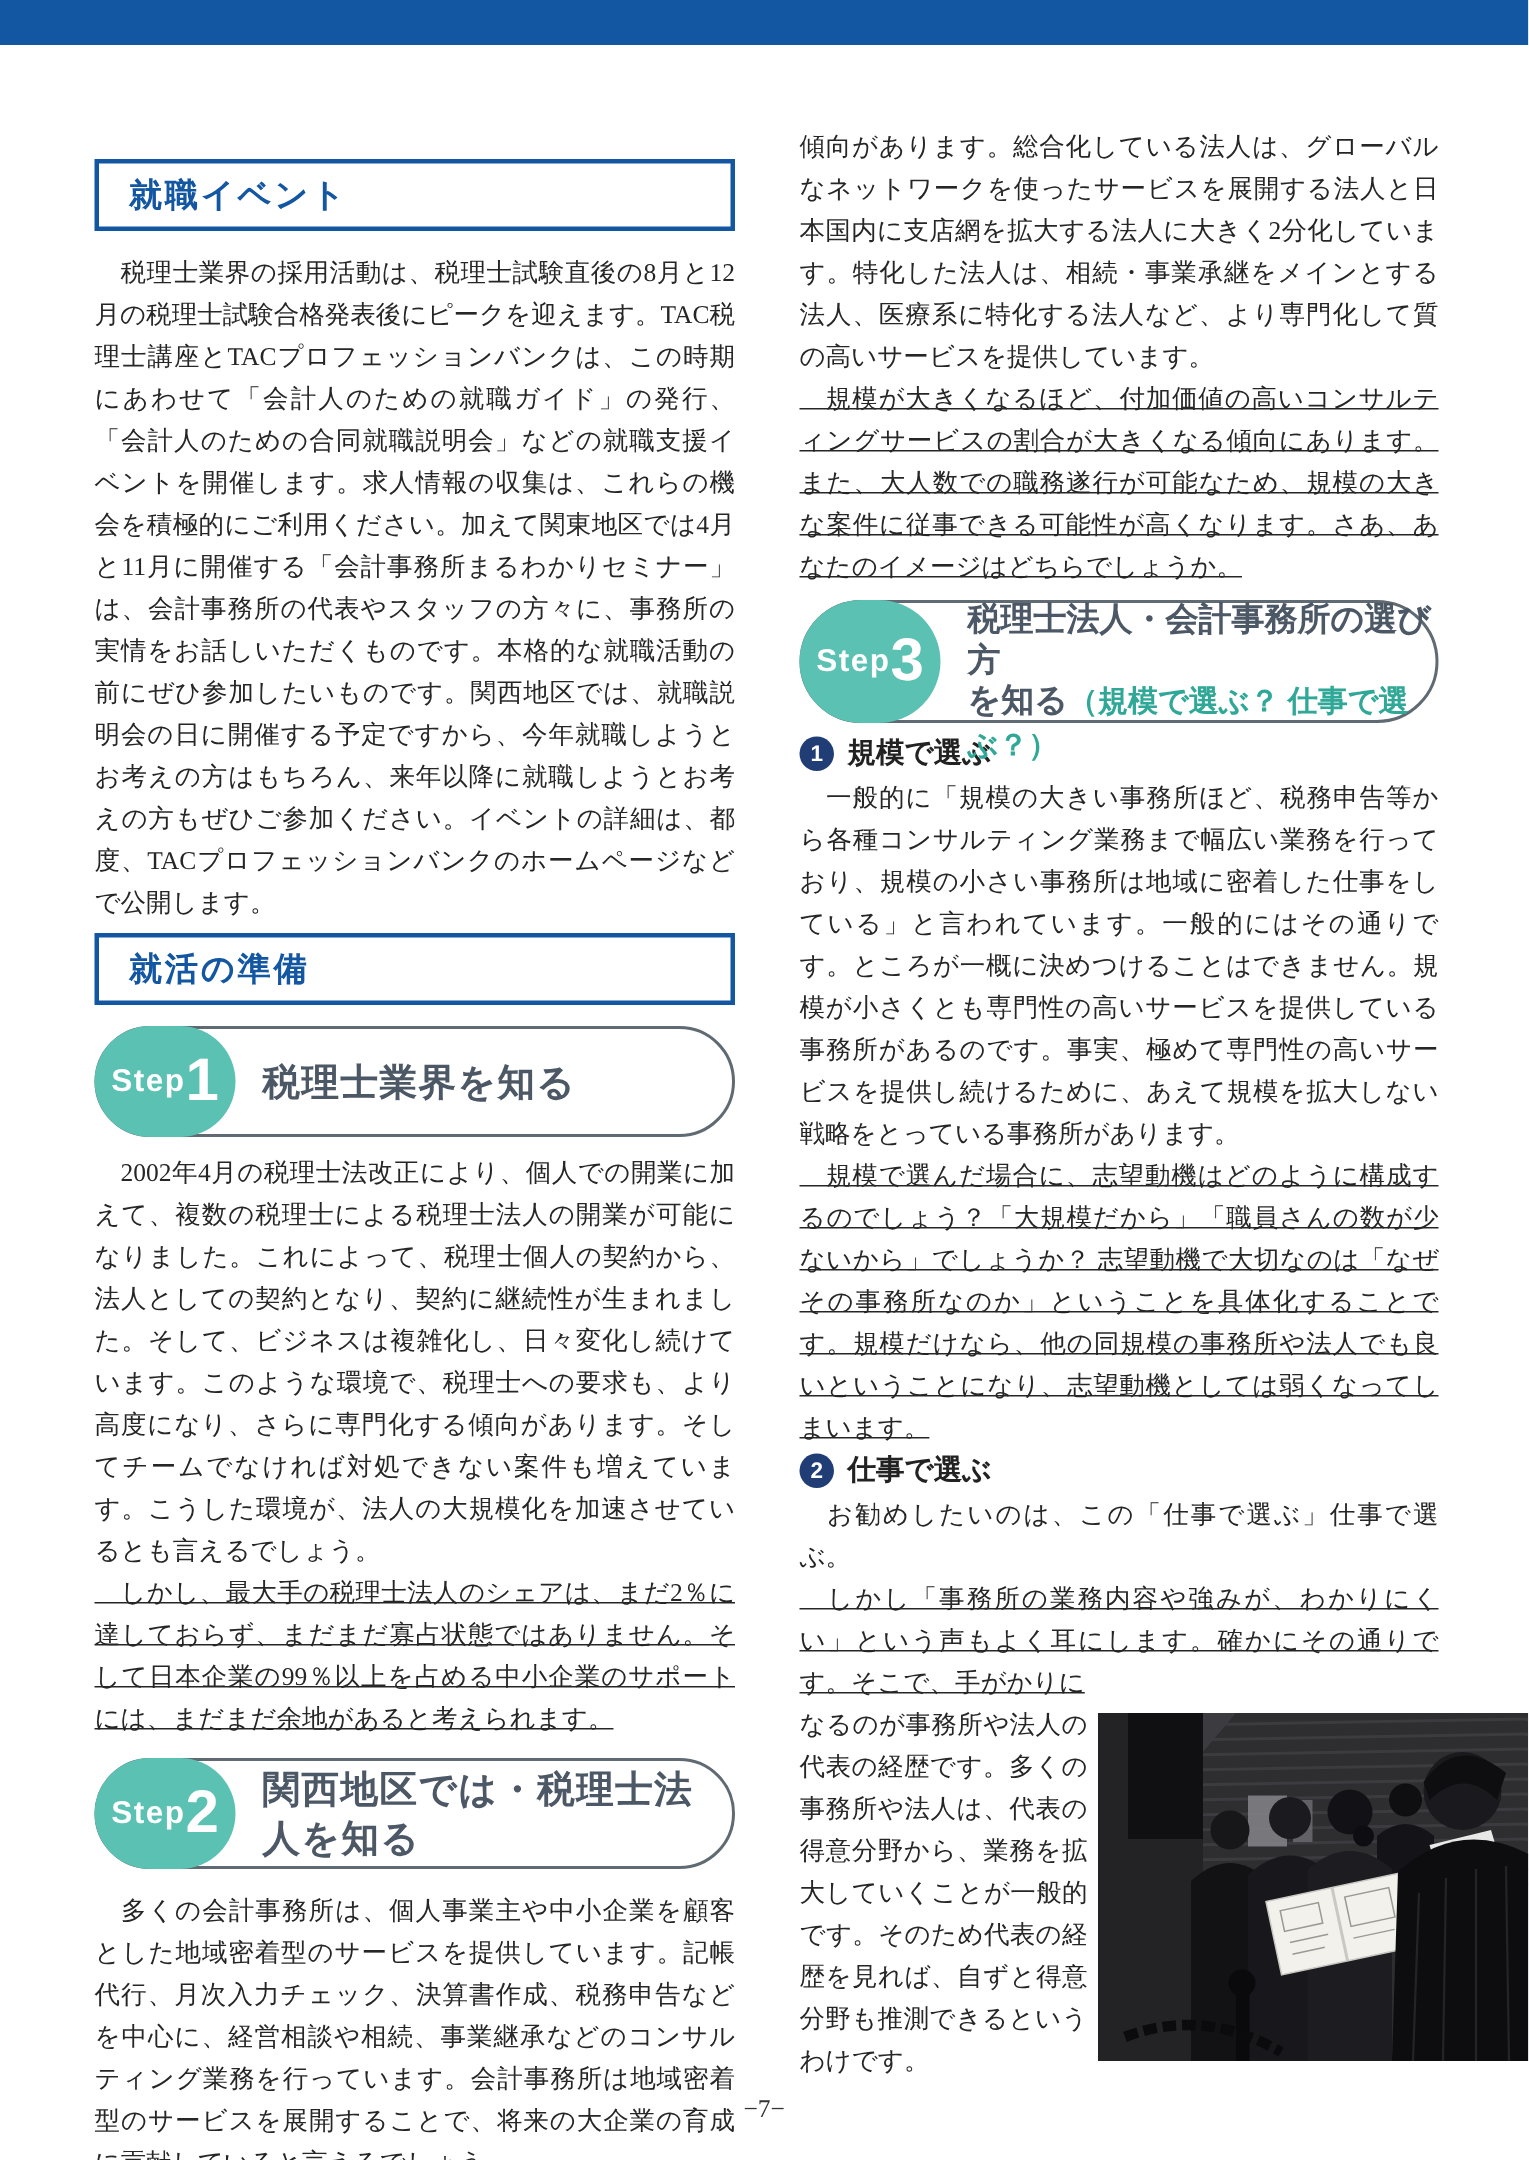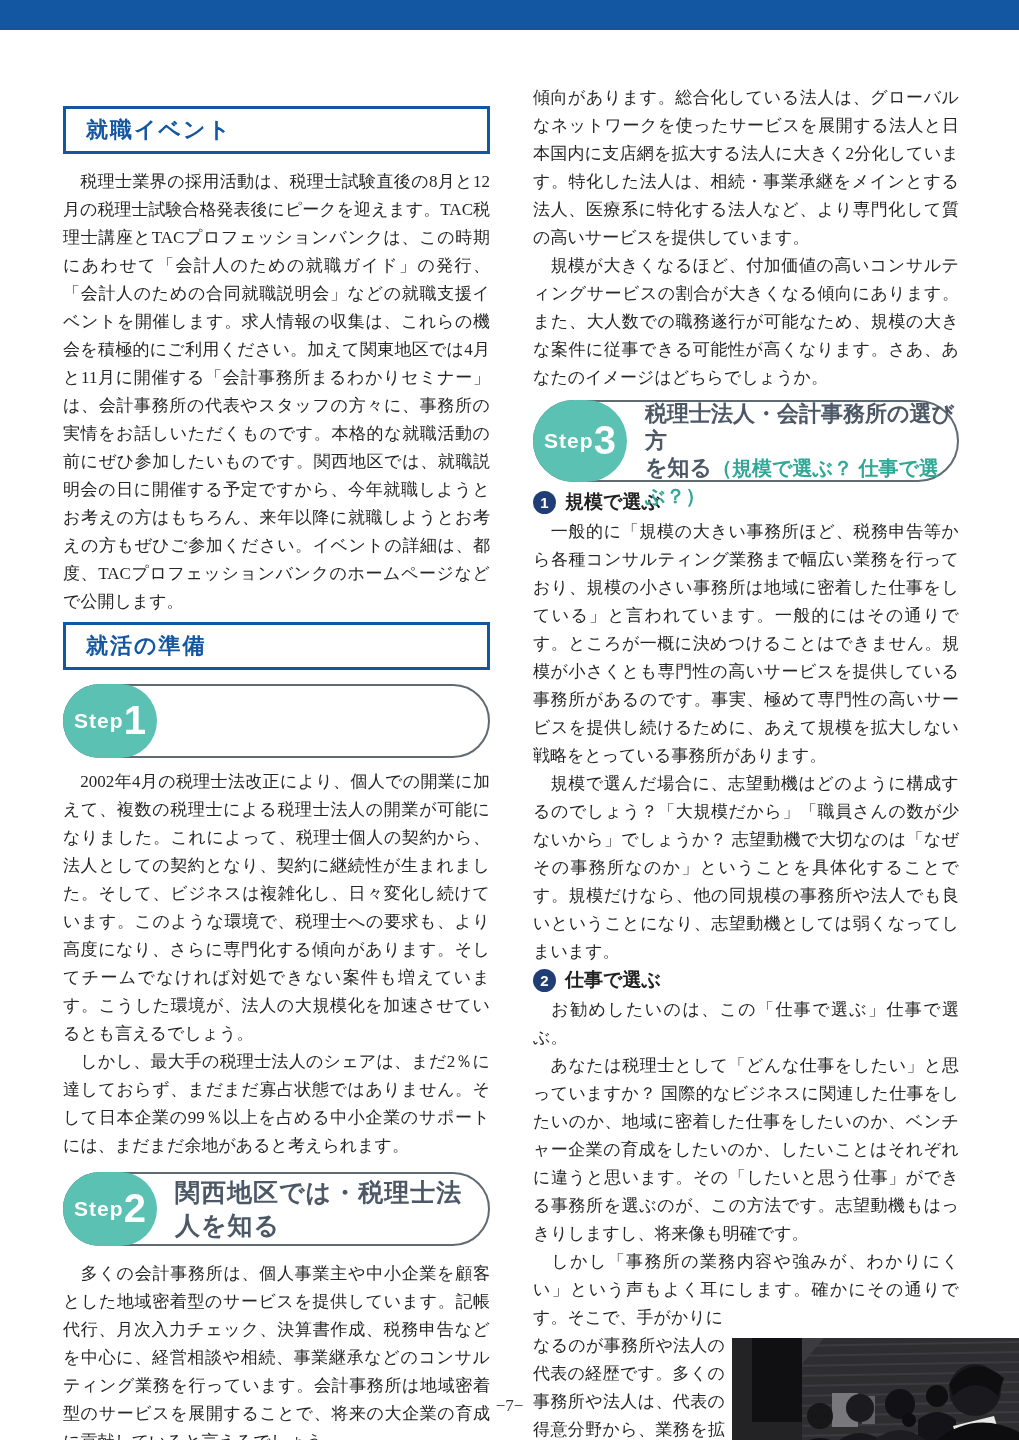--- a/index.html
+++ b/index.html
@@ -10,21 +10,21 @@
   .col{position:absolute;}
   .col-left{left:63px;top:106px;width:427px;}
   .col-right{left:533px;top:84px;width:426px;}
 
   .section-box{box-sizing:border-box;border:3px solid #1356a2;background:#fff;height:48px;
       display:flex;align-items:center;padding-left:20px;margin-bottom:14px;
       font-family:"Liberation Sans","DejaVu Sans",sans-serif;font-weight:bold;
       font-size:22px;letter-spacing:2px;color:#1356a2;}
 
   .para{font-size:17px;line-height:28px;text-align:justify;margin:0;}
-  .para + .para{margin-top:0;}
+  .para + .para{margin-top:0;text-decoration:underline;}
 
   .step-pill{position:relative;box-sizing:border-box;border:2px solid #5f6a73;border-radius:37px;
       height:74px;background:#fff;display:flex;align-items:center;}
   .step-pill.two-line{height:82px;border-radius:41px;}
   .step-badge{position:absolute;left:-2px;top:-2px;bottom:-2px;width:94px;background:#5bc1b2;
       border-radius:37px;display:flex;flex-direction:row;align-items:center;justify-content:center;
       color:#ffffff;font-family:"Liberation Sans","DejaVu Sans",sans-serif;font-weight:bold;}
   .two-line .step-badge{border-radius:41px;}
   .step-badge .word{font-size:21px;line-height:20px;letter-spacing:1px;}
   .step-badge .num{font-size:40px;line-height:36px;margin-top:-2px;}
@@ -63,20 +63,21 @@
 
     <div class="section-box mt6">
       <span>就活の準備</span>
     </div>
 
     <div class="step-pill mt10">
       <div class="step-badge">
         <span class="word">Step</span>
         <span class="num">1</span>
       </div>
+      <div class="step-title">税理士業界を知る</div>
     </div>
 
     <p class="para mt10">　2002年4月の税理士法改正により、個人での開業に加えて、複数の税理士による税理士法人の開業が可能になりました。これによって、税理士個人の契約から、法人としての契約となり、契約に継続性が生まれました。そして、ビジネスは複雑化し、日々変化し続けています。このような環境で、税理士への要求も、より高度になり、さらに専門化する傾向があります。そしてチームでなければ対処できない案件も増えています。こうした環境が、法人の大規模化を加速させているとも言えるでしょう。</p>
     <p class="para">　しかし、最大手の税理士法人のシェアは、まだ2％に達しておらず、まだまだ寡占状態ではありません。そして日本企業の99％以上を占める中小企業のサポートには、まだまだ余地があると考えられます。</p>
 
     <div class="step-pill mt12">
       <div class="step-badge">
         <span class="word">Step</span>
         <span class="num">2</span>
       </div>
@@ -107,21 +108,20 @@
       <span>規模で選ぶ</span>
     </div>
     <p class="para">　一般的に「規模の大きい事務所ほど、税務申告等から各種コンサルティング業務まで幅広い業務を行っており、規模の小さい事務所は地域に密着した仕事をしている」と言われています。一般的にはその通りです。ところが一概に決めつけることはできません。規模が小さくとも専門性の高いサービスを提供している事務所があるのです。事実、極めて専門性の高いサービスを提供し続けるために、あえて規模を拡大しない戦略をとっている事務所があります。</p>
     <p class="para">　規模で選んだ場合に、志望動機はどのように構成するのでしょう？「大規模だから」「職員さんの数が少ないから」でしょうか？ 志望動機で大切なのは「なぜその事務所なのか」ということを具体化することです。規模だけなら、他の同規模の事務所や法人でも良いということになり、志望動機としては弱くなってしまいます。</p>
 
     <div class="point-heading" style="margin-top:2px;">
       <span class="point-num">2</span>
       <span>仕事で選ぶ</span>
     </div>
     <p class="para">　お勧めしたいのは、この「仕事で選ぶ」仕事で選ぶ。</p>
-    <p class="para">　あなたは税理士として「どんな仕事をしたい」と思っていますか？ 国際的なビジネスに関連した仕事をしたいのか、地域に密着した仕事をしたいのか、ベンチャー企業の育成をしたいのか、したいことはそれぞれに違うと思います。その「したいと思う仕事」ができる事務所を選ぶのが、この方法です。志望動機もはっきりしますし、将来像も明確です。</p>
     <p class="para">　しかし「事務所の業務内容や強みが、わかりにくい」という声もよく耳にします。確かにその通りです。そこで、手がかりに</p>
 
     <div class="wrap-row">
       <p class="para wrap-text">なるのが事務所や法人の代表の経歴です。多くの事務所や法人は、代表の得意分野から、業務を拡大していくことが一般的です。そのため代表の経歴を見れば、自ずと得意分野も推測できるというわけです。</p>
       <div class="photo">
         <svg viewBox="0 0 287 232" preserveAspectRatio="none" aria-hidden="true">
           <rect width="287" height="232" fill="#2e2e31"></rect>
           <g stroke="#4a4a4f" stroke-width="2" opacity="0.5">
             <line x1="60" y1="8" x2="287" y2="4"></line>
               <line x1="60" y1="18" x2="287" y2="14"></line>

